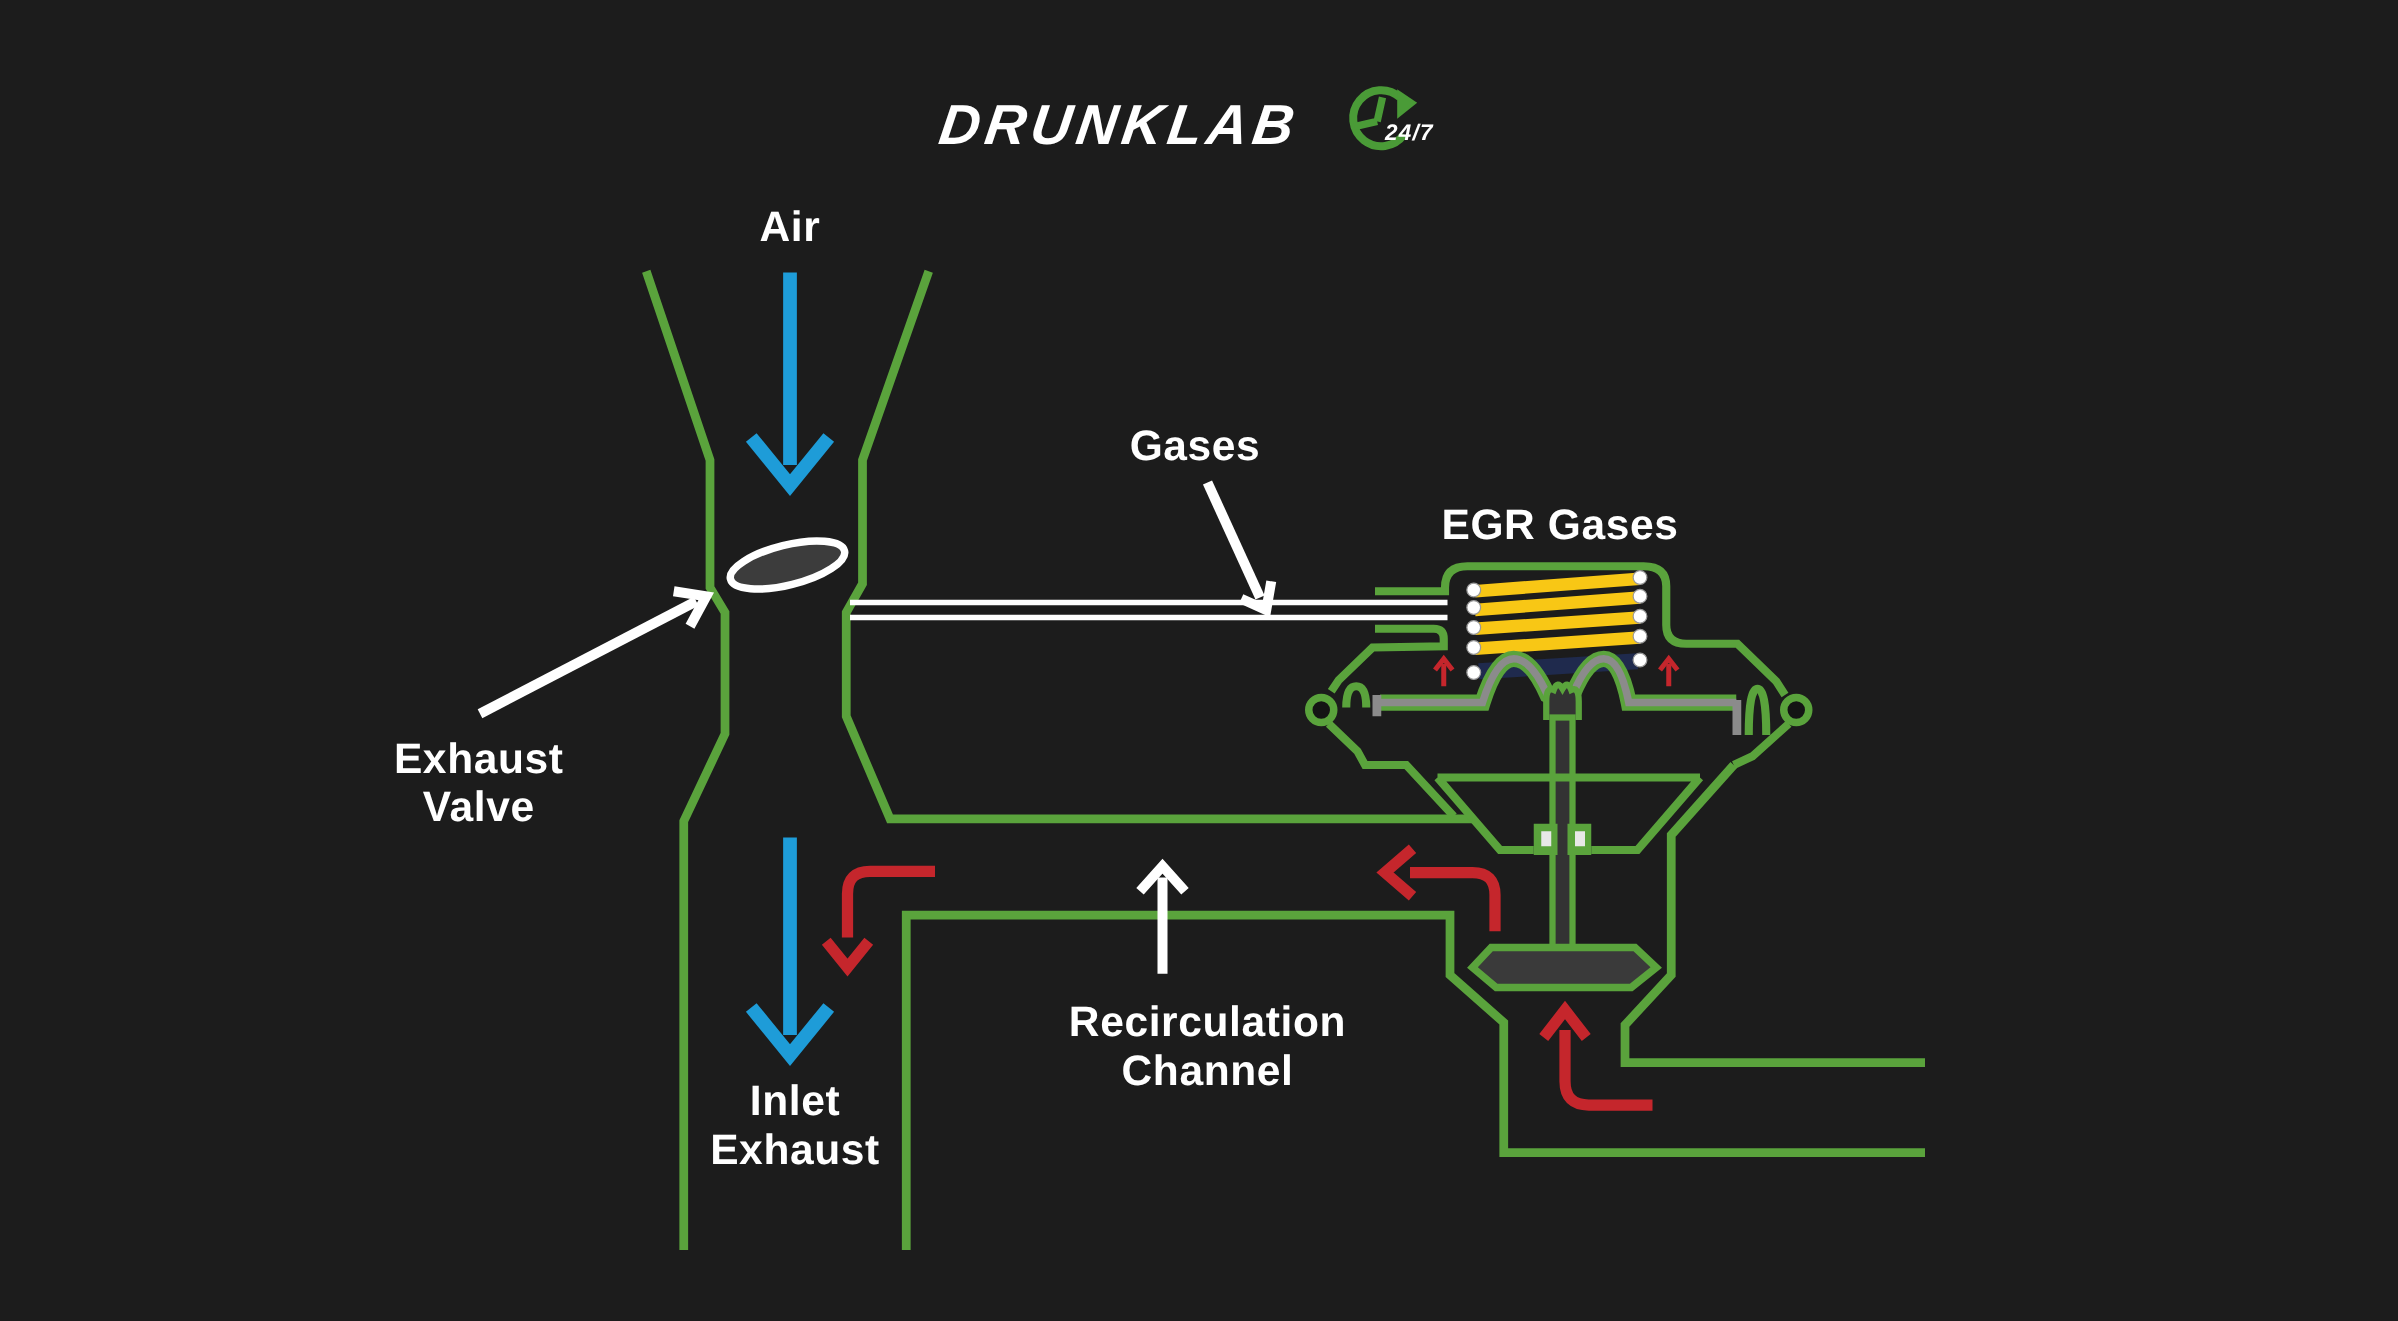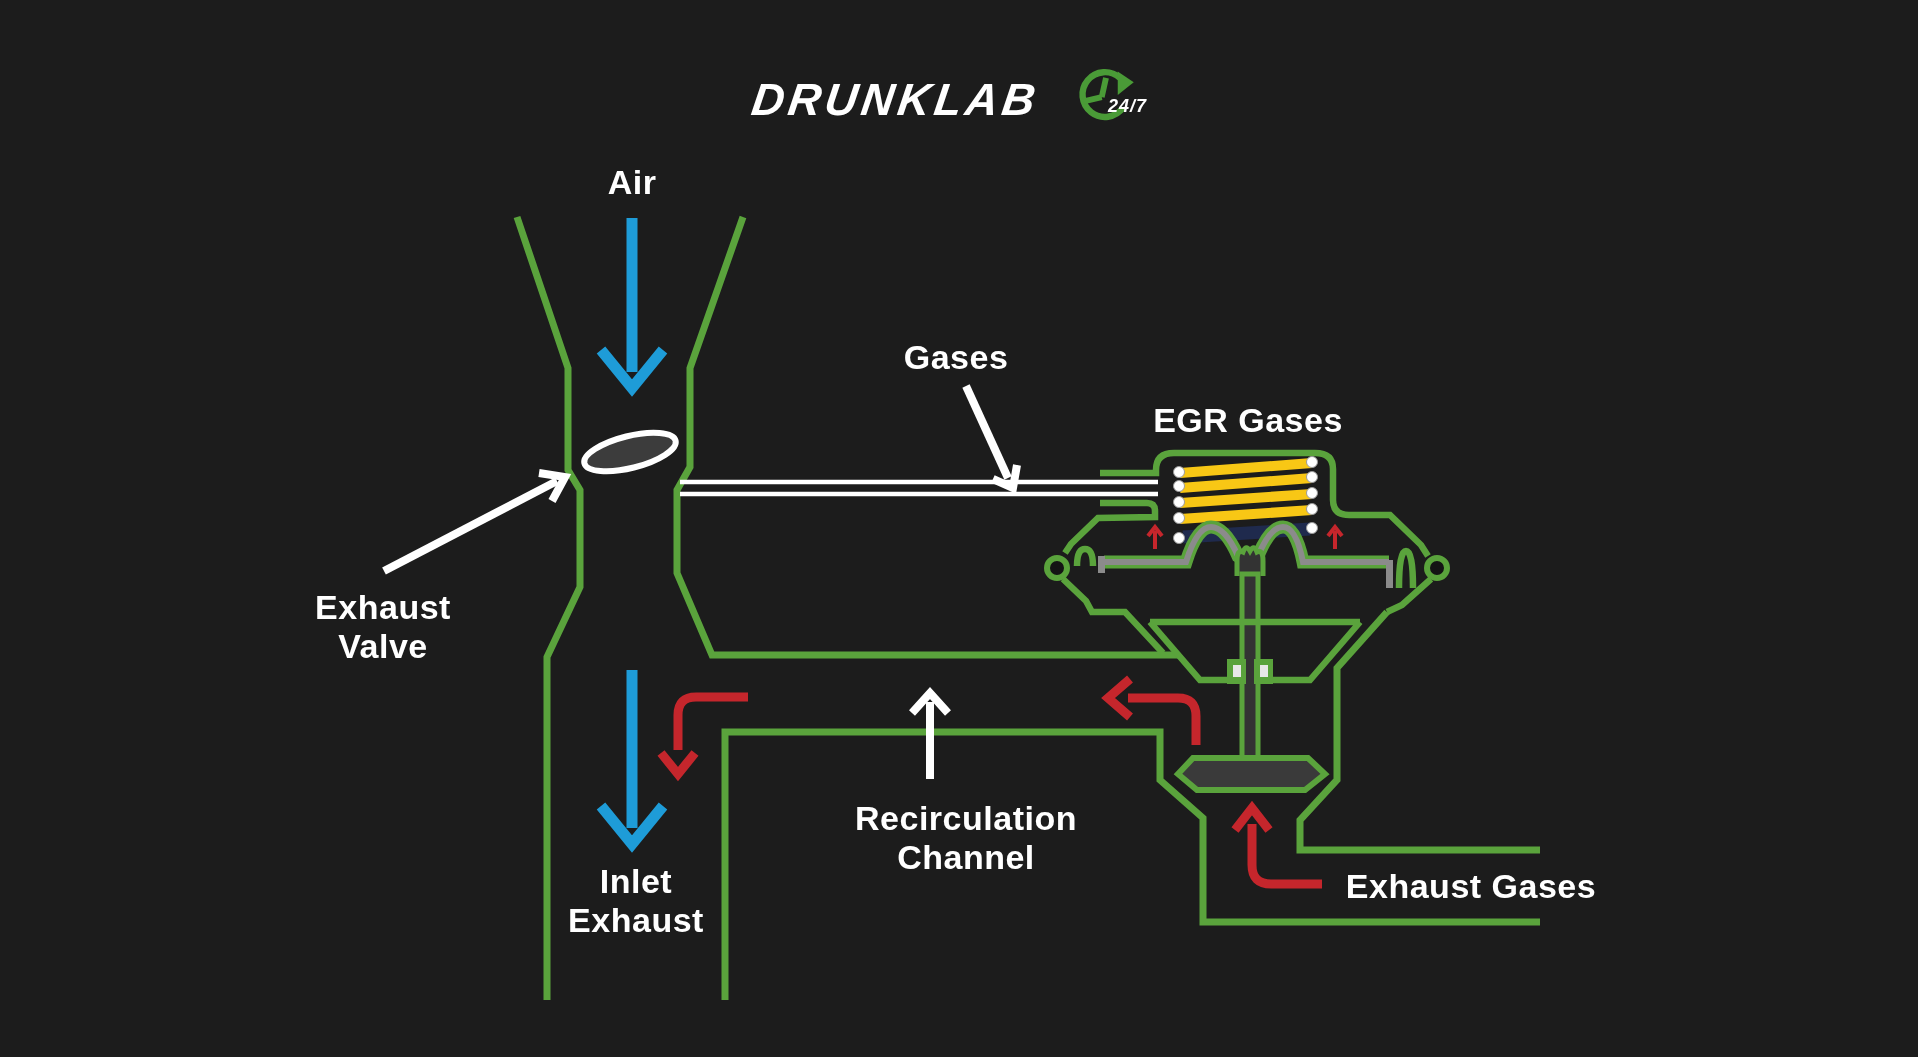--- a/index.html
+++ b/index.html
@@ -191,15 +191,14 @@
 
   <div class="lbl" style="left:632px;top:163px;">Air</div>
   <div class="lbl" style="left:956px;top:338px;">Gases</div>
   <div class="lbl" style="left:1248px;top:401px;">EGR Gases</div>
   <div class="lbl" style="left:383px;top:588px;">Exhaust
 Valve</div>
   <div class="lbl" style="left:636px;top:862px;">Inlet
 Exhaust</div>
   <div class="lbl" style="left:931px;top:799px;margin-left:35px;">Recirculation
 Channel</div>
-  <div class="lbl" style="left:1471px;top:867px;">Exhaust Gases</div>
 
 </div>
 
 </body></html>

